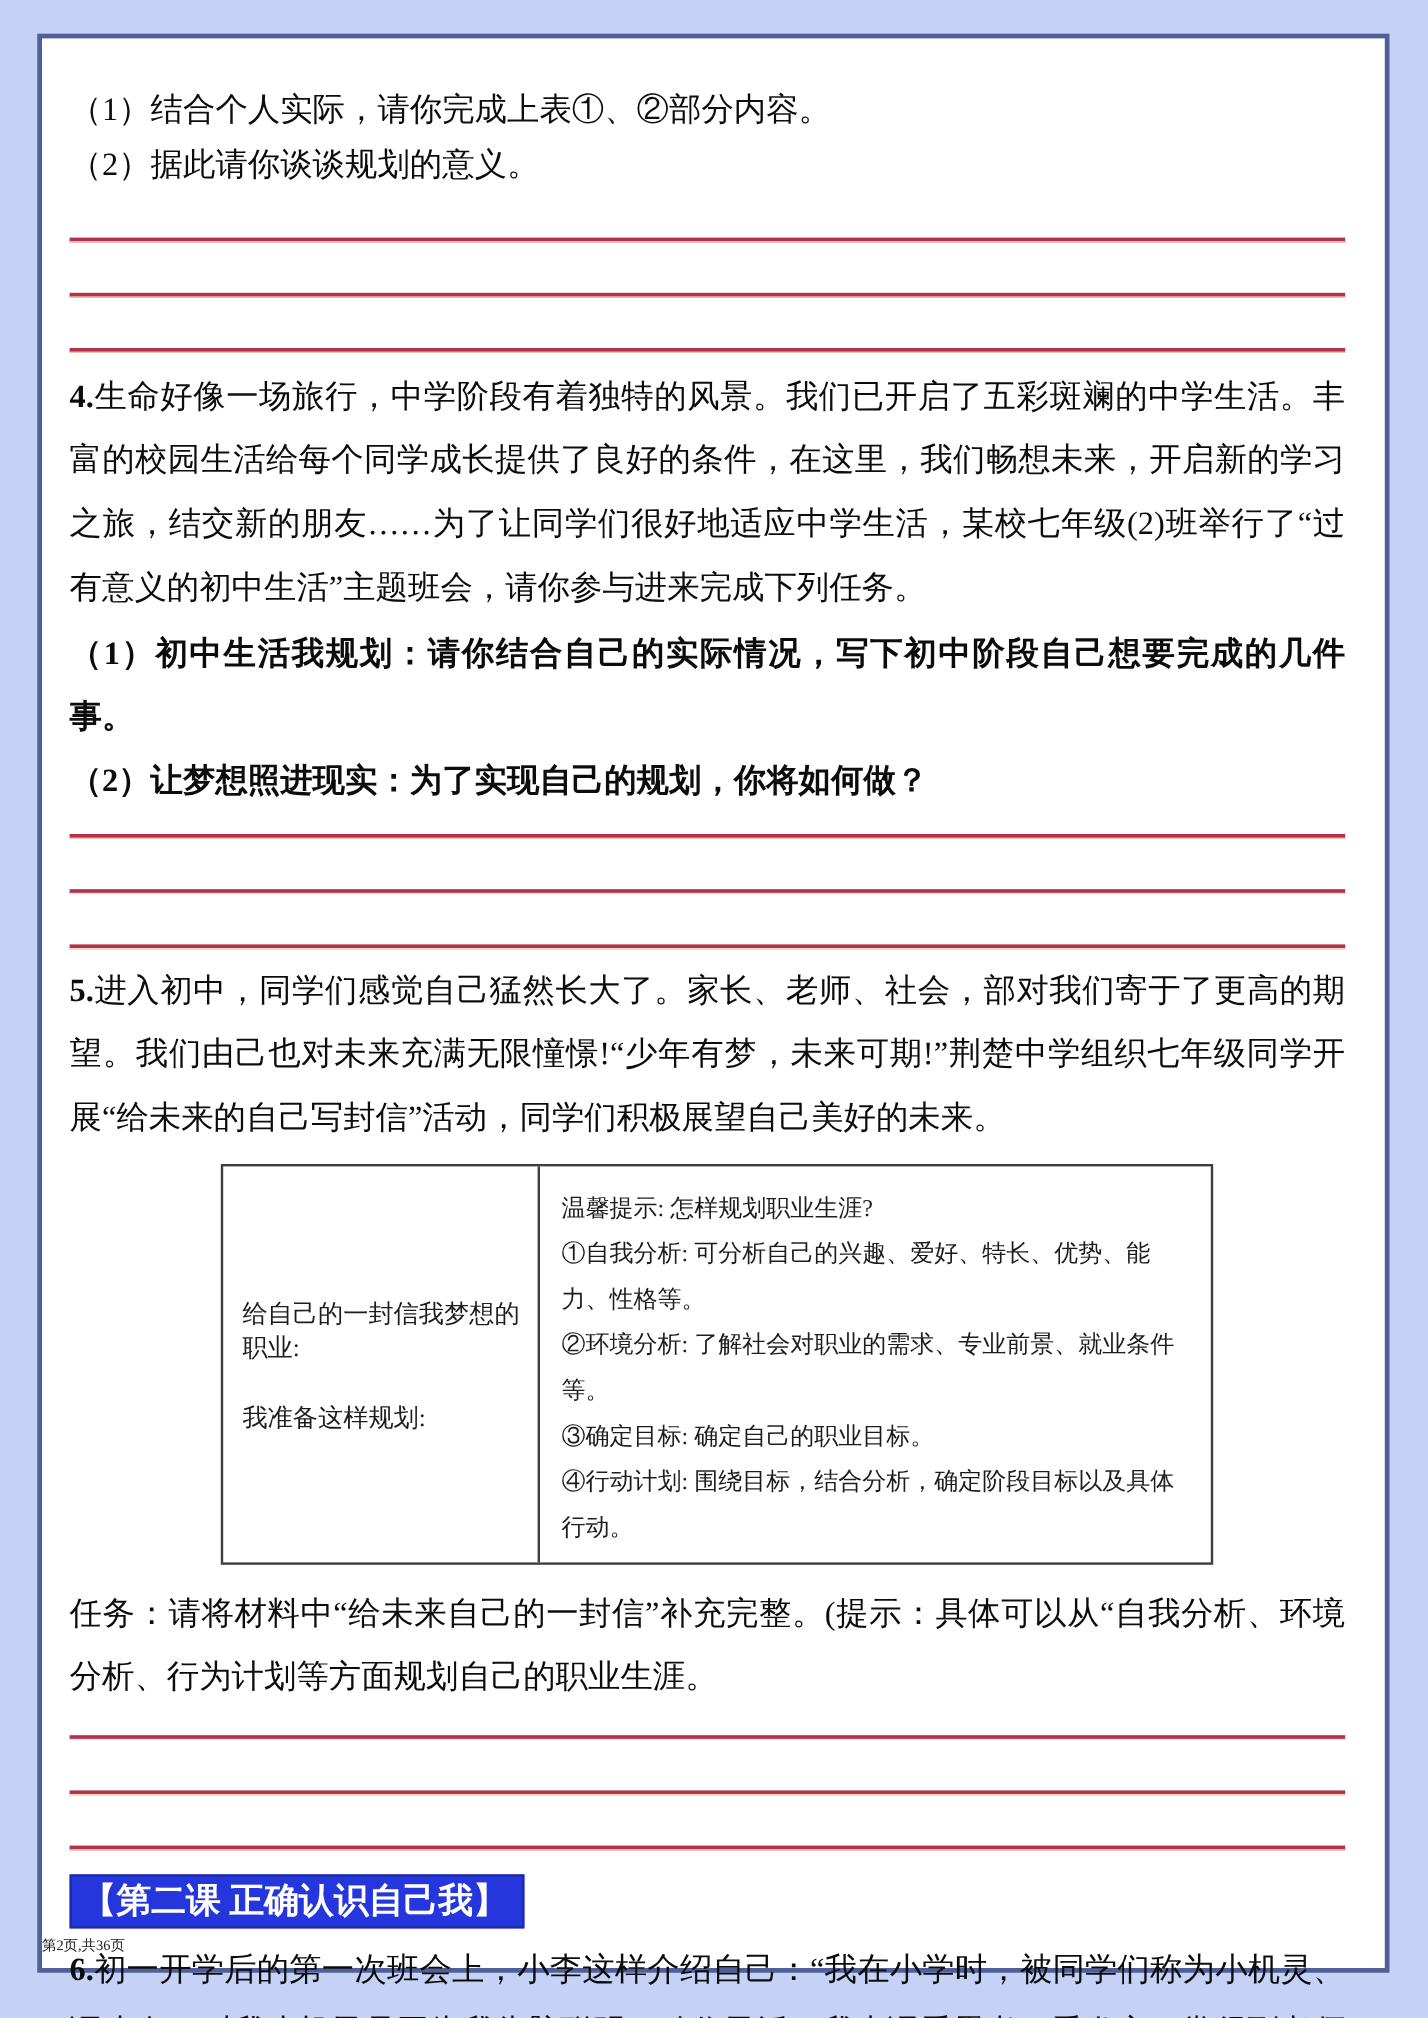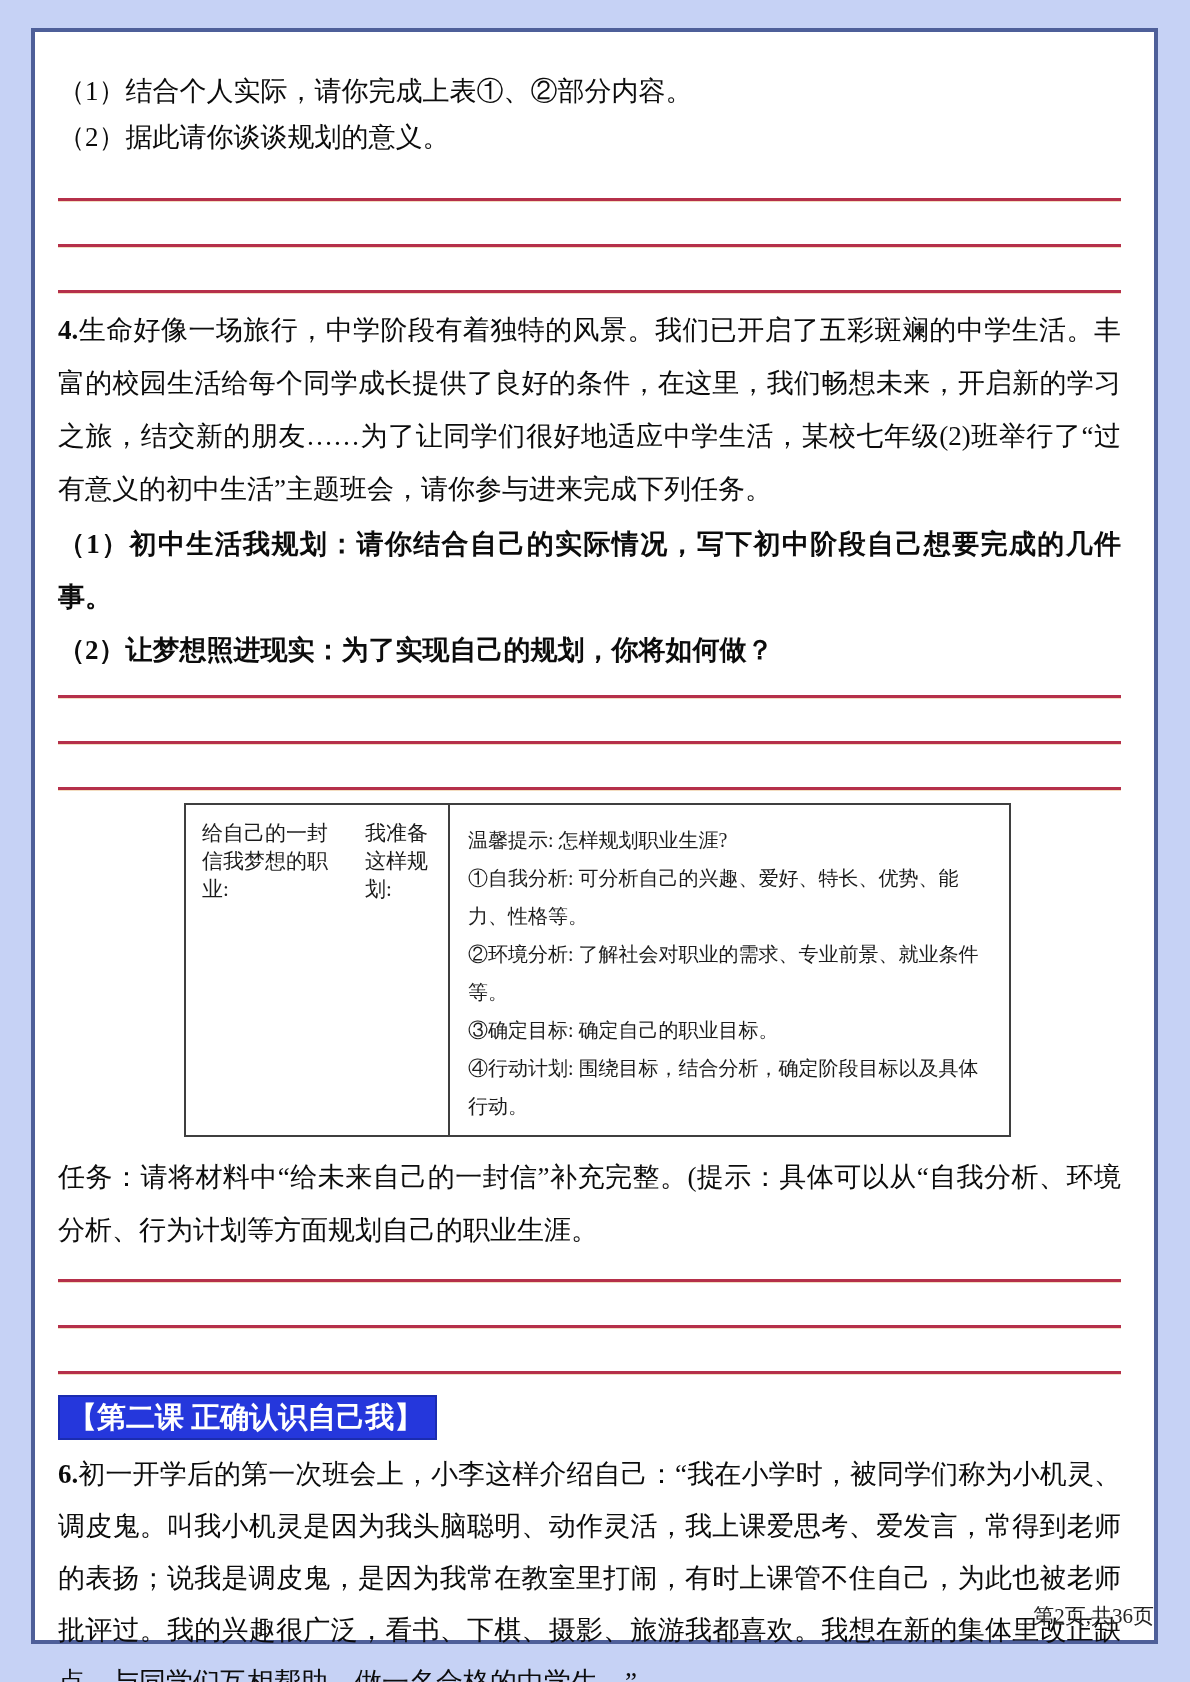--- a/index.html
+++ b/index.html
@@ -66,20 +66,21 @@
     border: 2px solid #3f3f3f;
     display: flex;
     background: #ffffff;
   }
   .tcell-left {
     width: 264px;
     box-sizing: border-box;
     border-right: 2px solid #3f3f3f;
     padding: 14px 10px 12px 16px;
     display: flex;
+    flex-direction: column;
     justify-content: center;
     gap: 30px;
     font-size: 21px;
     color: #1c1c1c;
   }
   .tcell-right {
     flex: 1;
     box-sizing: border-box;
     padding: 16px 12px 10px 18px;
     font-size: 20px;
@@ -98,22 +99,22 @@
     font-size: 29px;
     line-height: 38px;
     padding: 1px 12px 2px 8px;
   }
   .m-q6 { margin-top: 8px; line-height: 52px; }
   .footer {
     position: absolute;
     left: 0;
     right: 0;
     bottom: 10px;
-    text-align: right;
-    font-size: 21px;
+    text-align: left;
+    font-size: 12px;
     color: #222222;
   }
 </style>
 </head>
 <body>
 
 <div class="sheet">
   <div class="content">
 
     <div class="intro-line">（1）结合个人实际，请你完成上表①、②部分内容。</div>
@@ -128,20 +129,21 @@
     <div class="para m-q4"><b>4.</b><span>生命好像一场旅行，中学阶段有着独特的风景。我们已开启了五彩斑斓的中学生活。丰富的校园生活给每个同学成长提供了良好的条件，在这里，我们畅想未来，开启新的学习之旅，结交新的朋友……为了让同学们很好地适应中学生活，某校七年级(2)班举行了“过有意义的初中生活”主题班会，请你参与进来完成下列任务。</span></div>
     <div class="sub-line m-sub">（1）初中生活我规划：请你结合自己的实际情况，写下初中阶段自己想要完成的几件事。</div>
     <div class="sub-line">（2）让梦想照进现实：为了实现自己的规划，你将如何做？</div>
 
     <div class="answers g2">
       <div class="ans-line"></div>
       <div class="ans-line"></div>
       <div class="ans-line"></div>
     </div>
 
+    <div class="para m-q5"><b>5.</b><span>进入初中，同学们感觉自己猛然长大了。家长、老师、社会，部对我们寄于了更高的期望。我们由己也对未来充满无限憧憬!“少年有梦，未来可期!”荆楚中学组织七年级同学开展“给未来的自己写封信”活动，同学们积极展望自己美好的未来。</span></div>
 
     <div class="qtable">
       <div class="tcell-left">
         <div>给自己的一封信我梦想的职业:</div>
         <div>我准备这样规划:</div>
       </div>
       <div class="tcell-right">
         <div class="trow">温馨提示: 怎样规划职业生涯?</div>
         <div class="trow">①自我分析: 可分析自己的兴趣、爱好、特长、优势、能力、性格等。</div>
         <div class="trow">②环境分析: 了解社会对职业的需求、专业前景、就业条件等。</div>

